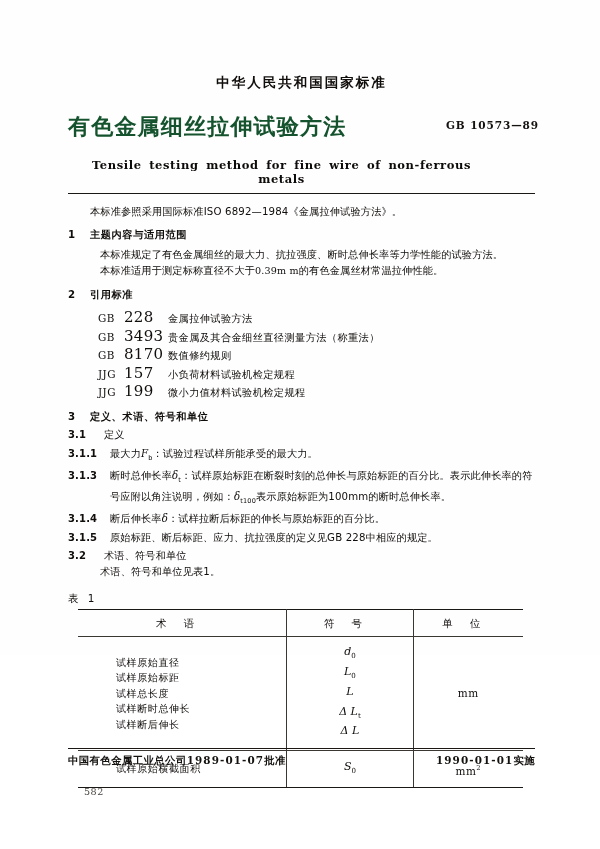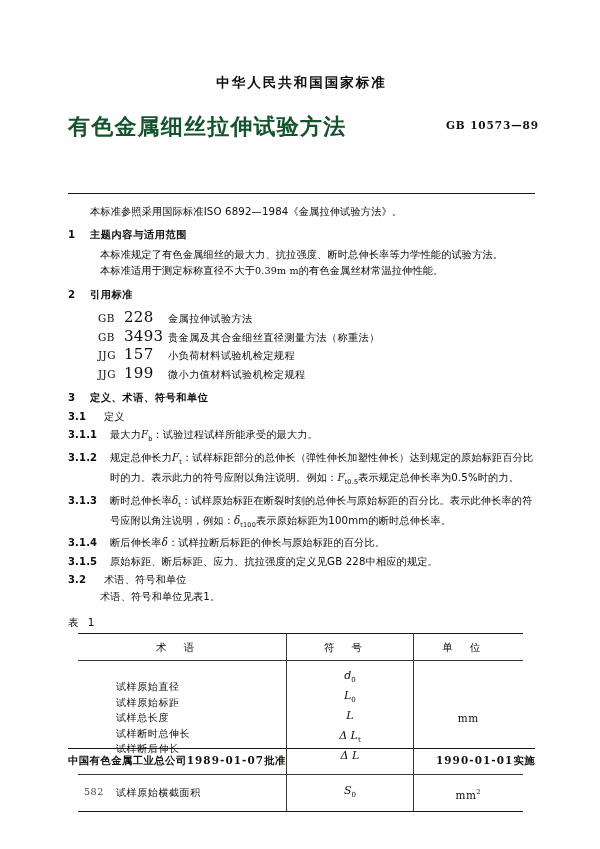--- a/index.html
+++ b/index.html
@@ -262,20 +262,21 @@
 <div class="page">
 
   <div class="masthead">
     <div class="nat-line">中华人民共和国国家标准</div>
 
     <div class="title-row">
       <div class="main-title">有色金属细丝拉伸试验方法</div>
       <div class="std-no">GB 10573—89</div>
     </div>
 
+    <div class="en-title">Tensile testing method for fine wire of non-ferrous metals</div>
   </div>
 
   <div class="rule-top"></div>
 
   <div class="content">
 
     <div class="para">本标准参照采用国际标准ISO 6892—1984《金属拉伸试验方法》。</div>
 
     <div class="secline gap-2">
       <span class="num">1</span>
@@ -285,41 +286,39 @@
     <div class="para indent"><span>本标准适用于测定标称直径不大于</span><span class="num-lat">0.39m m</span><span>的有色金属丝材常温拉伸性能。</span></div>
 
     <div class="secline gap-2">
       <span class="num">2</span>
       <span>引用标准</span>
     </div>
 
     <div class="reflist">
       <span class="refitem"><span class="code cw">GB</span><span class="code cn">228</span><span class="txt">金属拉伸试验方法</span></span>
       <span class="refitem"><span class="code cw">GB</span><span class="code cn">3493</span><span class="txt">贵金属及其合金细丝直径测量方法（称重法）</span></span>
+      <span class="refitem"><span class="code cw">GB</span><span class="code cn">8170</span><span class="txt">数值修约规则</span></span>
       <span class="refitem"><span class="code cw">JJG</span><span class="code cn">157</span><span class="txt">小负荷材料试验机检定规程</span></span>
       <span class="refitem"><span class="code cw">JJG</span><span class="code cn">199</span><span class="txt">微小力值材料试验机检定规程</span></span>
     </div>
 
     <div class="secline gap-2">
       <span class="num">3</span>
       <span>定义、术语、符号和单位</span>
     </div>
 
     <div class="subline lvl2">
       <span class="num">3.1</span>
       <span>定义</span>
     </div>
 
     <div class="subline">
       <span class="num">3.1.1</span><span>最大力</span><span class="it">F</span><sub>b</sub><span>：试验过程试样所能承受的最大力。</span>
     </div>
 
-    <div class="subline">
-      <span class="num">3.1.2</span><span>规定总伸长力</span><span class="it">F</span><sub>t</sub><span>：试样标距部分的总伸长（弹性伸长加塑性伸长）达到规定的原始标距百分比时的力。表示此力的符号应附以角注说明。例如：</span><span class="it">F</span><sub>t0.5</sub><span>表示规定总伸长率为0.5%时的力。</span>
-    </div>
 
     <div class="subline">
       <span class="num">3.1.3</span><span>断时总伸长率</span><span class="it">δ</span><sub>t</sub><span>：试样原始标距在断裂时刻的总伸长与原始标距的百分比。表示此伸长率的符号应附以角注说明，例如：</span><span class="it">δ</span><sub>t100</sub><span>表示原始标距为100mm的断时总伸长率。</span>
     </div>
 
     <div class="subline">
       <span class="num">3.1.4</span><span>断后伸长率</span><span class="it">δ</span><span>：试样拉断后标距的伸长与原始标距的百分比。</span>
     </div>
 
     <div class="subline">

